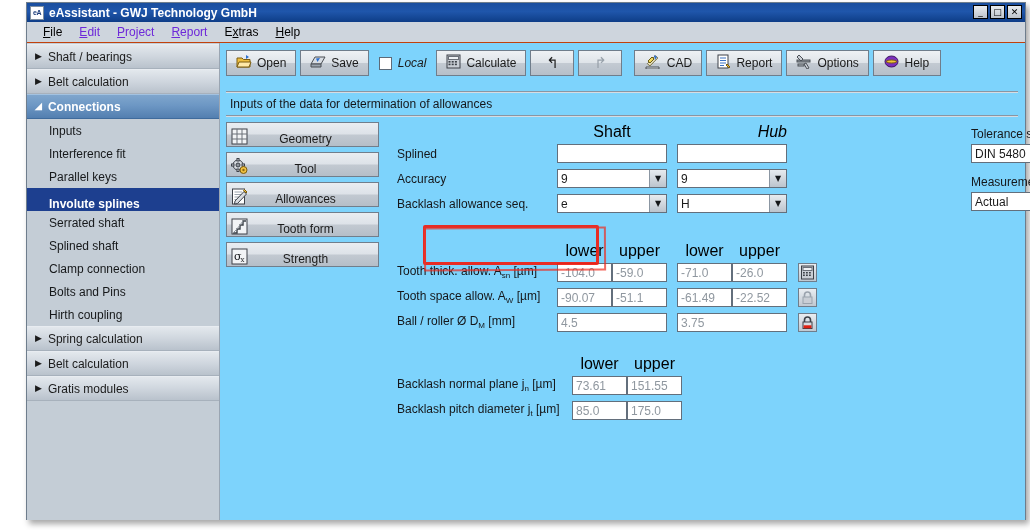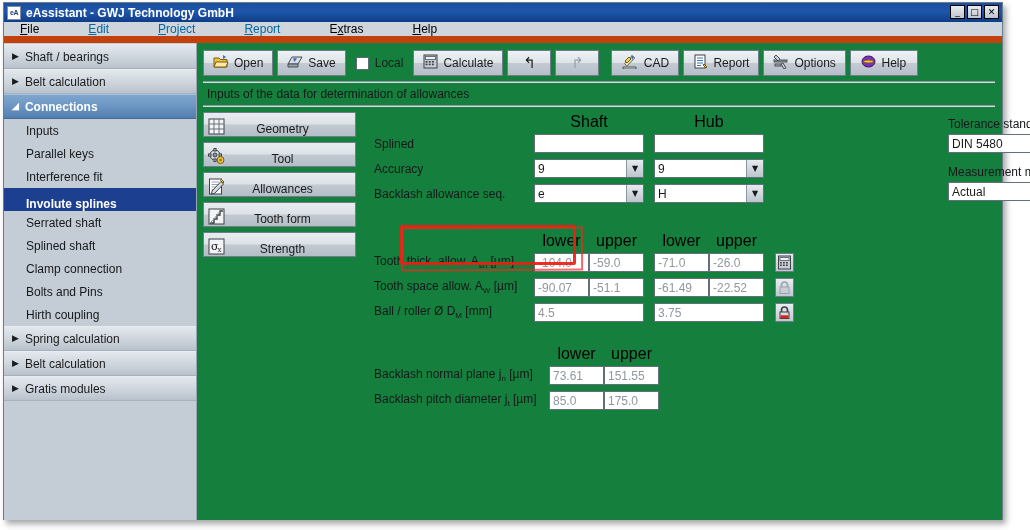--- a/index.html
+++ b/index.html
@@ -5,21 +5,21 @@
   * { box-sizing: border-box; }
   html, body {
     margin: 0; padding: 0;
     width: 1030px; height: 530px;
     background: #ffffff;
     font-family: "Liberation Sans", sans-serif;
     overflow: hidden;
   }
   #app {
     position: absolute;
-    left: 3px; top: 2px;
+    left: 26px; top: 2px;
     width: 1000px; height: 518px;
     background: #c8d0d9;
     border: 1px solid #6e7d8c;
     box-shadow: 3px 4px 6px rgba(0,0,0,0.35);
   }
   
   .titlebar {
     height: 19px;
     background: linear-gradient(to bottom, #1a4e9e 0%, #1f56ab 45%, #0e3d87 100%);
     display: flex; align-items: center;
@@ -49,28 +49,27 @@
     display: flex; align-items: center; justify-content: center;
     font-size: 9px; color: #000; line-height: 1;
     font-family: "DejaVu Sans", sans-serif;
   }
   
   .menubar {
     height: 21px;
     background: #ced5dd;
     display: flex; align-items: center;
     padding-left: 10px;
-    border-bottom: 7px solid #c2410c;
-    gap: 32px;
+    border-bottom: 1px solid #c2410c;
   }
   .menu-item {
     font-size: 12px; color: #000;
     padding: 2px 11px 2px 6px;
   }
-  .menu-item.disabled { color: #0369a1; }
+  .menu-item.disabled { color: #6d28d9; }
   .menu-item u { text-decoration: underline; }
   
   .bodywrap { display: flex; height: 477px; background: #aab6c3; }
   
   .sidebar {
     width: 193px;
     background: #c4cdd6;
     border-right: 1px solid #9aa5b2;
     padding-top: 1px;
     flex: none;
@@ -98,21 +97,21 @@
     font-size: 12px; color: #16181a;
     background: #c4cdd6;
   }
   .tree-item.selected {
     background: #1d3f8f;
     color: #ffffff; font-weight: bold; align-items: flex-end;
   }
   
   .main {
     flex: 1;
-    background: #15803d;
+    background: #7dd3fc;
     padding: 6px 7px 0 6px;
     position: relative;
   }
   .toolbar {
     display: flex; align-items: center; gap: 4px;
     height: 28px;
   }
   .tbtn {
     height: 26px;
     min-width: 68px;
@@ -123,28 +122,28 @@
     font-size: 12px; color: #1b1b1b;
     padding: 0 9px;
     white-space: nowrap;
   }
   .tbtn.icononly { min-width: 44px; padding: 0; }
   .tbtn.disabled { color: #99a2ab; }
   .tbtn.spacer-l { margin-left: 8px; }
   .localchk {
     display: flex; align-items: center; gap: 6px;
     font-size: 12px; color: #1b1b1b;
-    margin: 0 6px 0 6px; white-space: nowrap;
+    margin: 0 6px 0 6px; white-space: nowrap; font-style: italic;
   }
   .chkbox {
     width: 13px; height: 13px;
     background: #ffffff;
     border: 1px solid #5d6a78;
   }
-  .subhead-wrap { margin-top: 4px; }
+  .subhead-wrap { margin-top: 14px; }
   .rule { height: 2px; border-top: 1px solid #8a95a2; border-bottom: 1px solid #d6dce3; }
   .subhead {
     font-size: 12px; color: #15171a;
     padding: 4px 0 4px 4px;
   }
   .panel { display: flex; margin-top: 4px; }
   
   .vtabs { width: 153px; flex: none; padding-top: 1px; }
   .vtab {
     height: 25px; margin-bottom: 5px;
@@ -257,24 +256,24 @@
           <span>Belt calculation</span>
         </div>
         <div class="tree-group open">
           <span class="tri">◢</span>
           <span>Connections</span>
         </div>
         <div class="tree-item">
           <span>Inputs</span>
         </div>
         <div class="tree-item">
+          <span>Interference fit</span>
+        </div>
+        <div class="tree-item">
           <span>Parallel keys</span>
-        </div>
-        <div class="tree-item">
-          <span>Interference fit</span>
         </div>
         <div class="tree-item selected">
           <span>Involute splines</span>
         </div>
         <div class="tree-item">
           <span>Serrated shaft</span>
         </div>
         <div class="tree-item">
           <span>Splined shaft</span>
         </div>
@@ -476,21 +475,21 @@
               <span class="vlabel">Strength</span>
             </div>
           </div>
 
         <div class="form">
 
           <div style="display:flex; height:18px; align-items:center;">
             <div style="width:160px;"></div>
             <div class="w-shaft" style="text-align:center;">Shaft</div>
             <div class="gap"></div>
-            <div class="w-hub" style="text-align:center;">Hub</div>
+            <div class="w-hub" style="text-align:right;font-style:italic;">Hub</div>
           </div>
 
           <div class="row">
             <div class="rowlabel">Splined</div>
             <div class="fld w-shaft"></div>
             <div class="gap"></div>
             <div class="fld w-hub"></div>
           </div>
 
           <div class="row">

